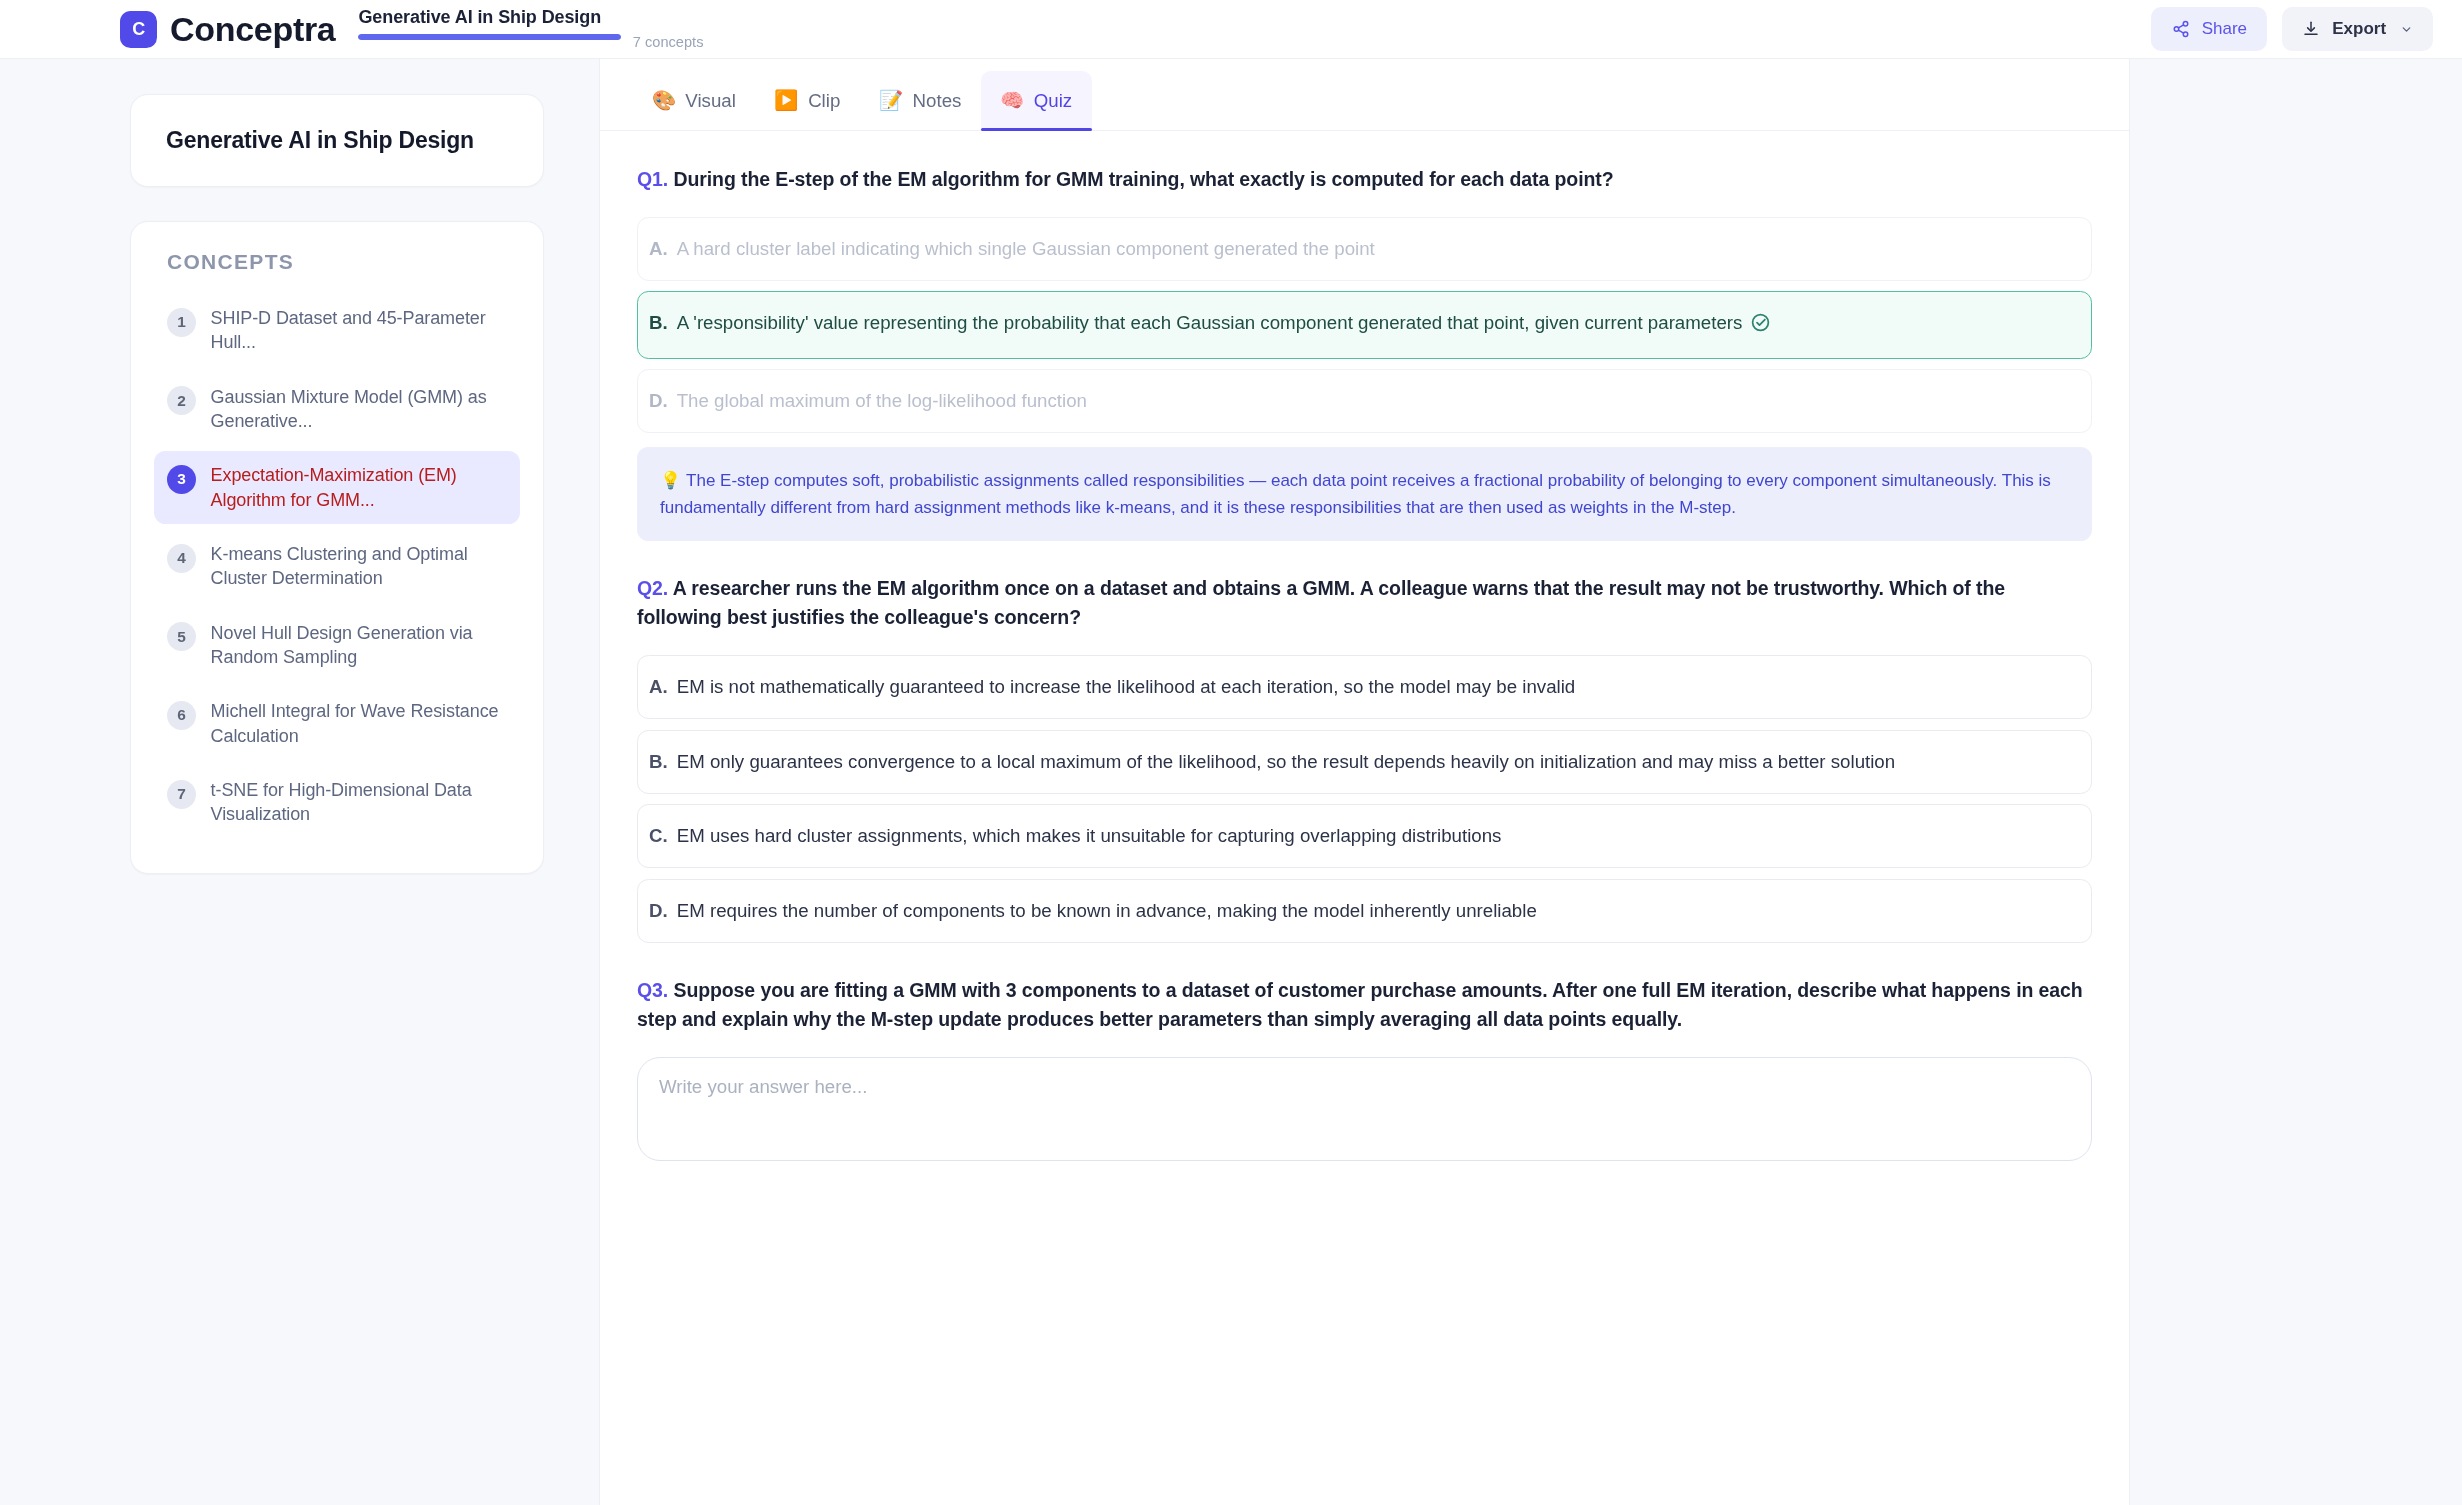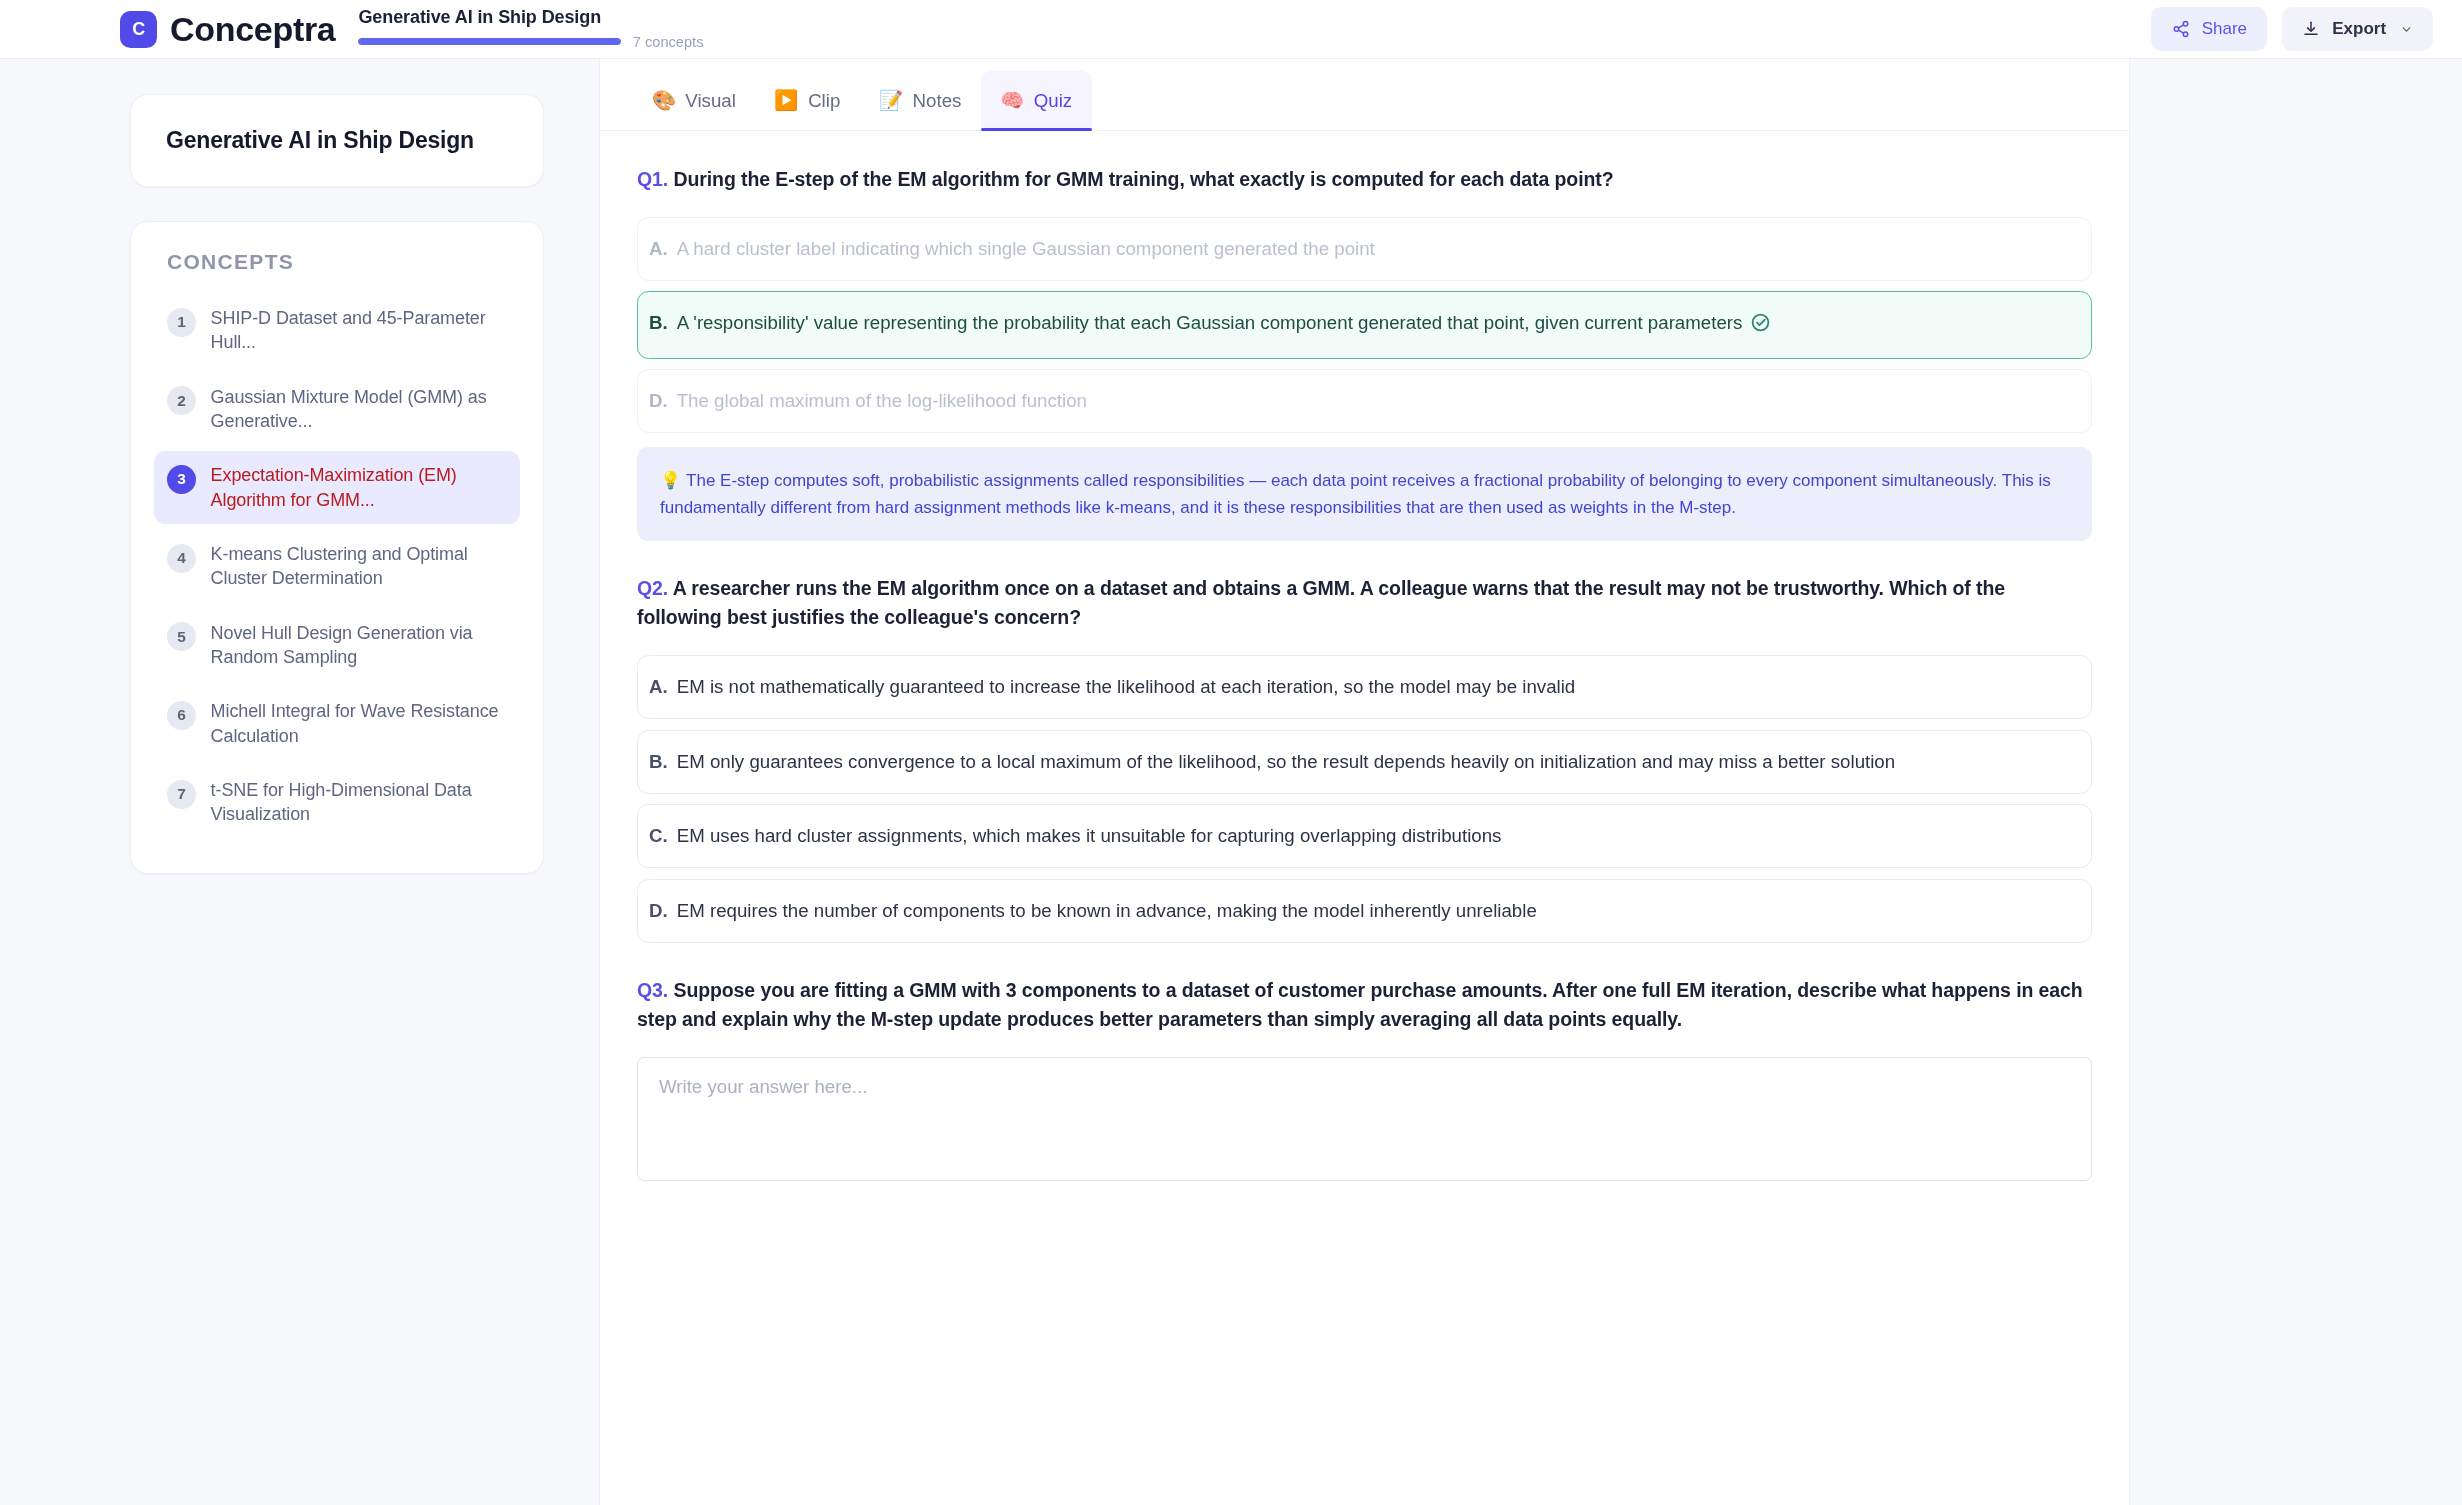--- a/index.html
+++ b/index.html
@@ -30,21 +30,21 @@
     letter-spacing: -0.4px;
   }
   .brand-name {
     font-size: 34px; font-weight: 700; color: #151a2d; letter-spacing: -0.3px;
   }
   .doc-meta { margin-left: 23px; flex: none; }
   .doc-title {
     font-size: 18px; font-weight: 700; color: #1b2238; letter-spacing: -0.1px;
     line-height: 1.1; margin-bottom: 5.7px;
   }
-  .doc-progress-row { display: flex; align-items: center; gap: 11.4px; }
+  .doc-progress-row { display: flex; align-items: flex-start; gap: 11.4px; }
   .progress-track {
     width: 263px; height: 6.5px; border-radius: 4.1px; background: #e6e9f2; overflow: hidden;
   }
   .progress-fill { height: 100%; border-radius: 4.1px; background: #6067ef; }
   .concept-count { font-size: 14.6px; color: #9aa3b8; }
 
   .header-actions { margin-left: auto; display: flex; align-items: center; gap: 14.6px; }
   .btn {
     display: flex; align-items: center; gap: 12px;
     height: 44px; padding: 0 20.3px; border-radius: 10.6px;
@@ -142,22 +142,22 @@
   .check-icon { display: inline-block; vertical-align: -3.3px; margin-left: 8.1px; }
 
   .explanation {
     background: #eceefb; border-radius: 11.4px;
     padding: 19.5px 23px; margin: 14px 0 32.5px 0;
     font-size: 17px; line-height: 1.62; color: #4046cf;
   }
   .explanation .bulb { margin-right: 4.9px; }
 
   .answer-box {
-    border: 0.8px solid #dfe3ee; border-radius: 7px;
-    width: 100%; height: 124px;
+    border: 0.8px solid #dfe3ee; border-radius: 23px;
+    width: 100%; height: 104px;
     padding: 18.7px 21px;
     font-family: "Liberation Sans", sans-serif;
     font-size: 18.7px; color: #2c3348;
     resize: none; outline: none; background: #ffffff;
   }
   .answer-box::placeholder { color: #aab1c0; }
 
   .right-gutter { flex: 1; background: #f6f8fb; }
 </style>
 </head>

